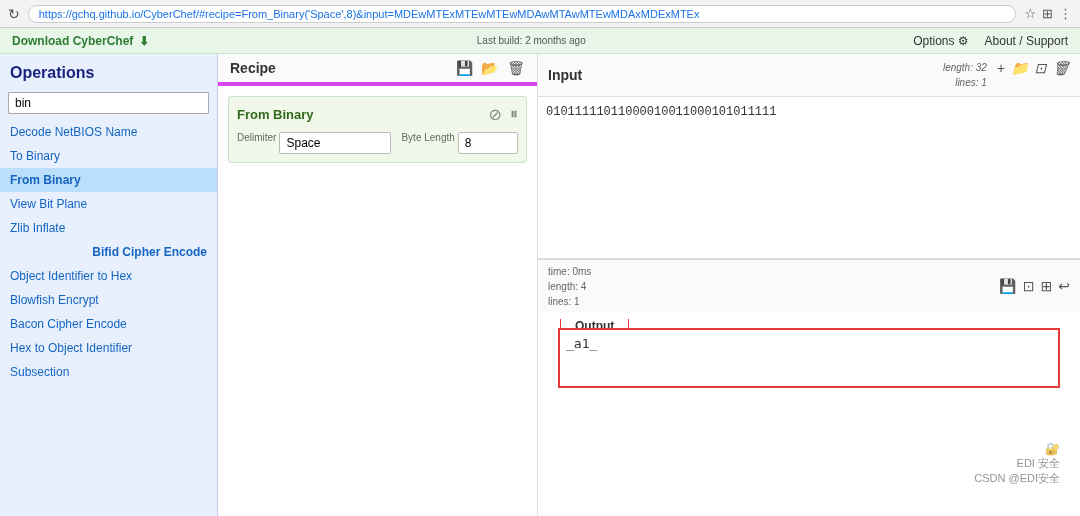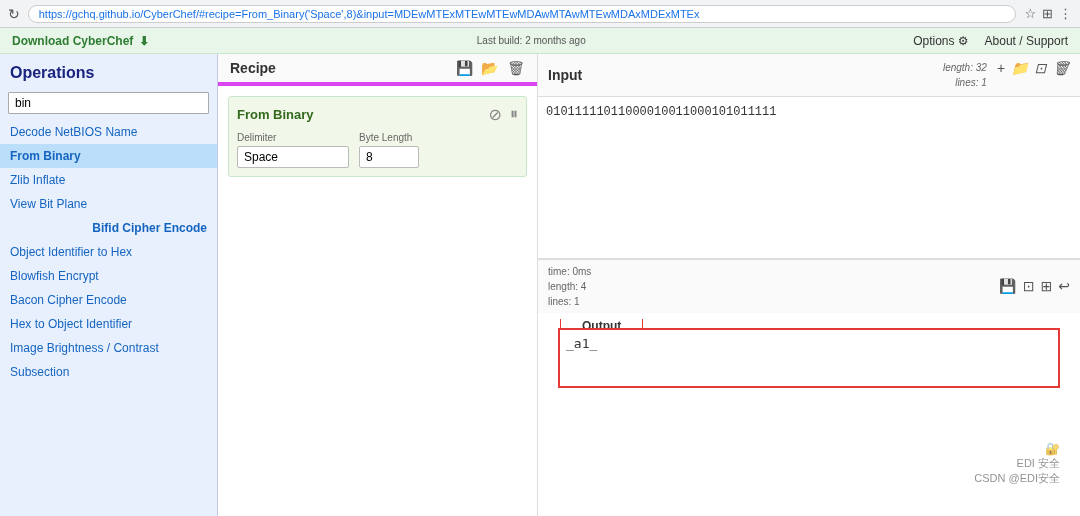--- a/index.html
+++ b/index.html
@@ -172,21 +172,20 @@
       gap: 8px;
       color: #888;
       font-size: 12px;
     }
     .recipe-op-fields {
       display: flex;
       gap: 10px;
     }
     .recipe-field {
       display: flex;
-      flex-direction: column;
       gap: 3px;
     }
     .recipe-field-label {
       font-size: 10px;
       color: #666;
     }
     .recipe-field-input {
       border: 1px solid #bbb;
       background: #fff;
       padding: 3px 6px;
@@ -250,21 +249,21 @@
       display: flex;
       gap: 6px;
       font-size: 14px;
       color: #555;
     }
     .output-label {
       position: absolute;
       top: -9px;
       left: 12px;
       background: #fff;
-      padding: 0 21px;
+      padding: 0 14px;
       font-size: 12px;
       font-weight: bold;
       color: #333;
       border-left: 1px solid #e53935;
       border-right: 1px solid #e53935;
     }
     .output-box {
       border: 2px solid #e53935;
       margin: 10px;
       padding: 6px;
@@ -333,29 +332,29 @@
   </div>
 </div>
 
 <div class="main-layout">
 
   <div class="sidebar">
     <div class="sidebar-title">Operations</div>
     <input class="sidebar-search" type="text" value="bin" style="">
 
     <div class="sidebar-item">Decode NetBIOS Name</div>
+    <div class="sidebar-item">To Binary</div>
     <div class="sidebar-item highlighted">From Binary</div>
+    <div class="sidebar-item">View Bit Plane</div>
     <div class="sidebar-item">Zlib Inflate</div>
-    <div class="sidebar-item">View Bit Plane</div>
     <div class="sidebar-item" style="font-weight:bold;text-align:right;">Bifid Cipher Encode</div>
     <div class="sidebar-item">Object Identifier to Hex</div>
     <div class="sidebar-item">Blowfish Encrypt</div>
     <div class="sidebar-item">Bacon Cipher Encode</div>
     <div class="sidebar-item">Hex to Object Identifier</div>
-    <div class="sidebar-item">Image Brightness / Contrast</div>
     <div class="sidebar-item">Subsection</div>
   </div>
 
   <div class="content-area">
 
     <div class="recipe-panel">
       <div class="panel-header">
         <span class="panel-header-title">Recipe</span>
         <div class="panel-header-icons">
           <span>💾</span>

